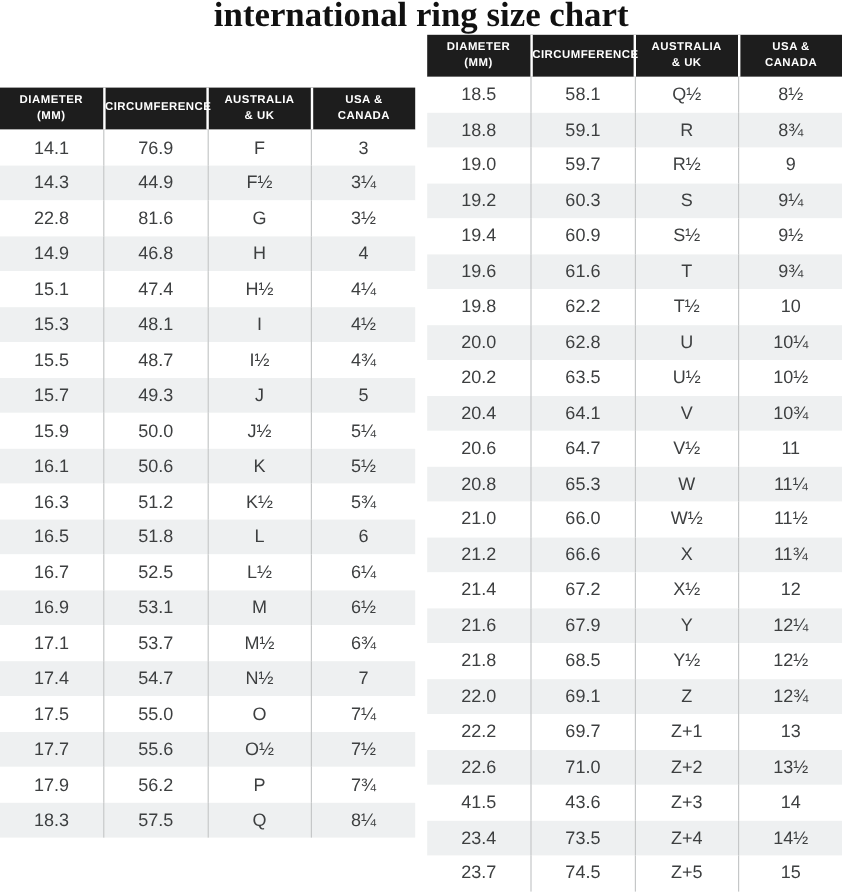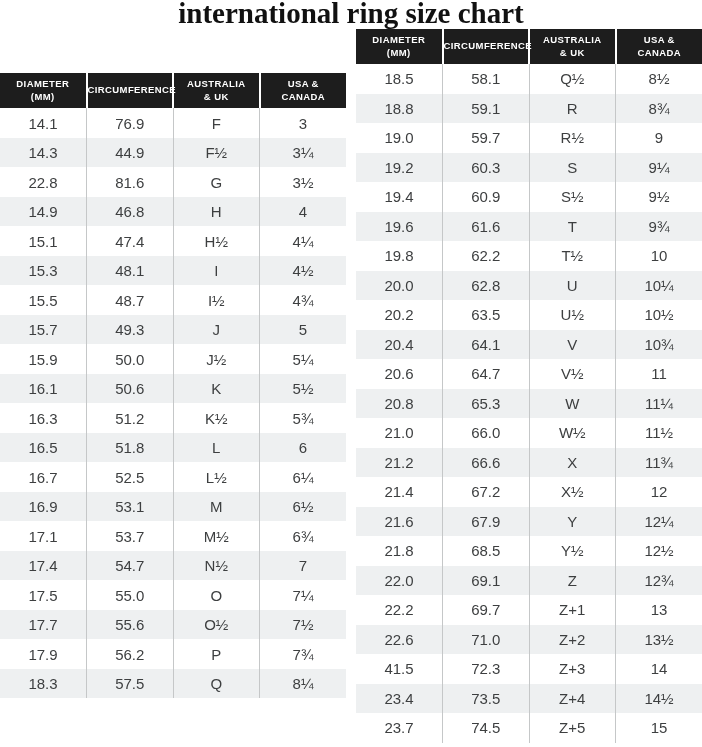--- a/index.html
+++ b/index.html
@@ -337,21 +337,21 @@
             <td>13</td>
           </tr>
           <tr>
             <td>22.6</td>
             <td>71.0</td>
             <td>Z+2</td>
             <td>13½</td>
           </tr>
           <tr>
             <td>41.5</td>
-            <td>72.3</td>
+            <td>43.6</td>
             <td>Z+3</td>
             <td>14</td>
           </tr>
           <tr>
             <td>23.4</td>
             <td>73.5</td>
             <td>Z+4</td>
             <td>14½</td>
           </tr>
           <tr>

